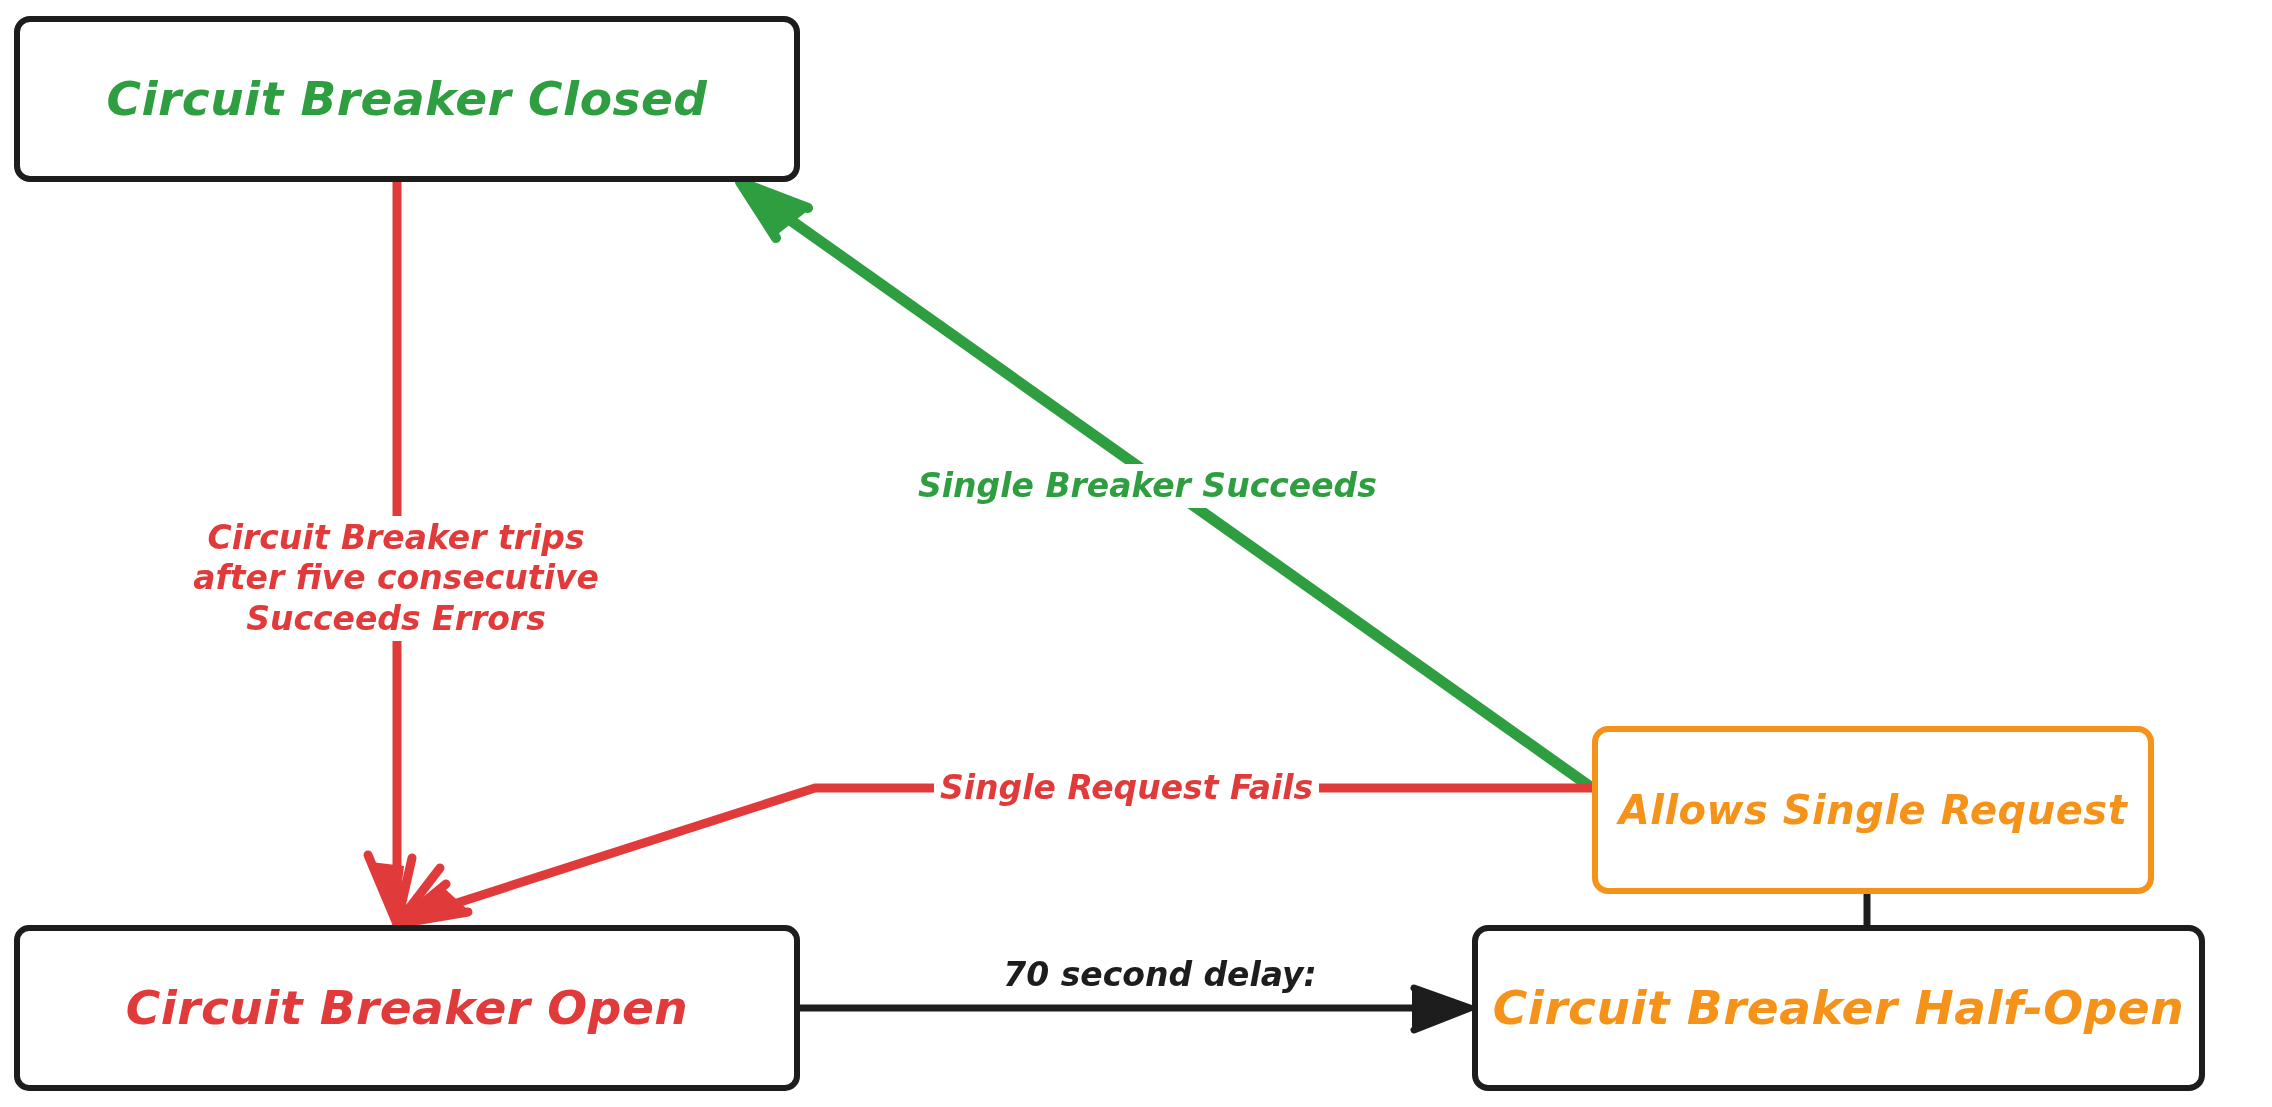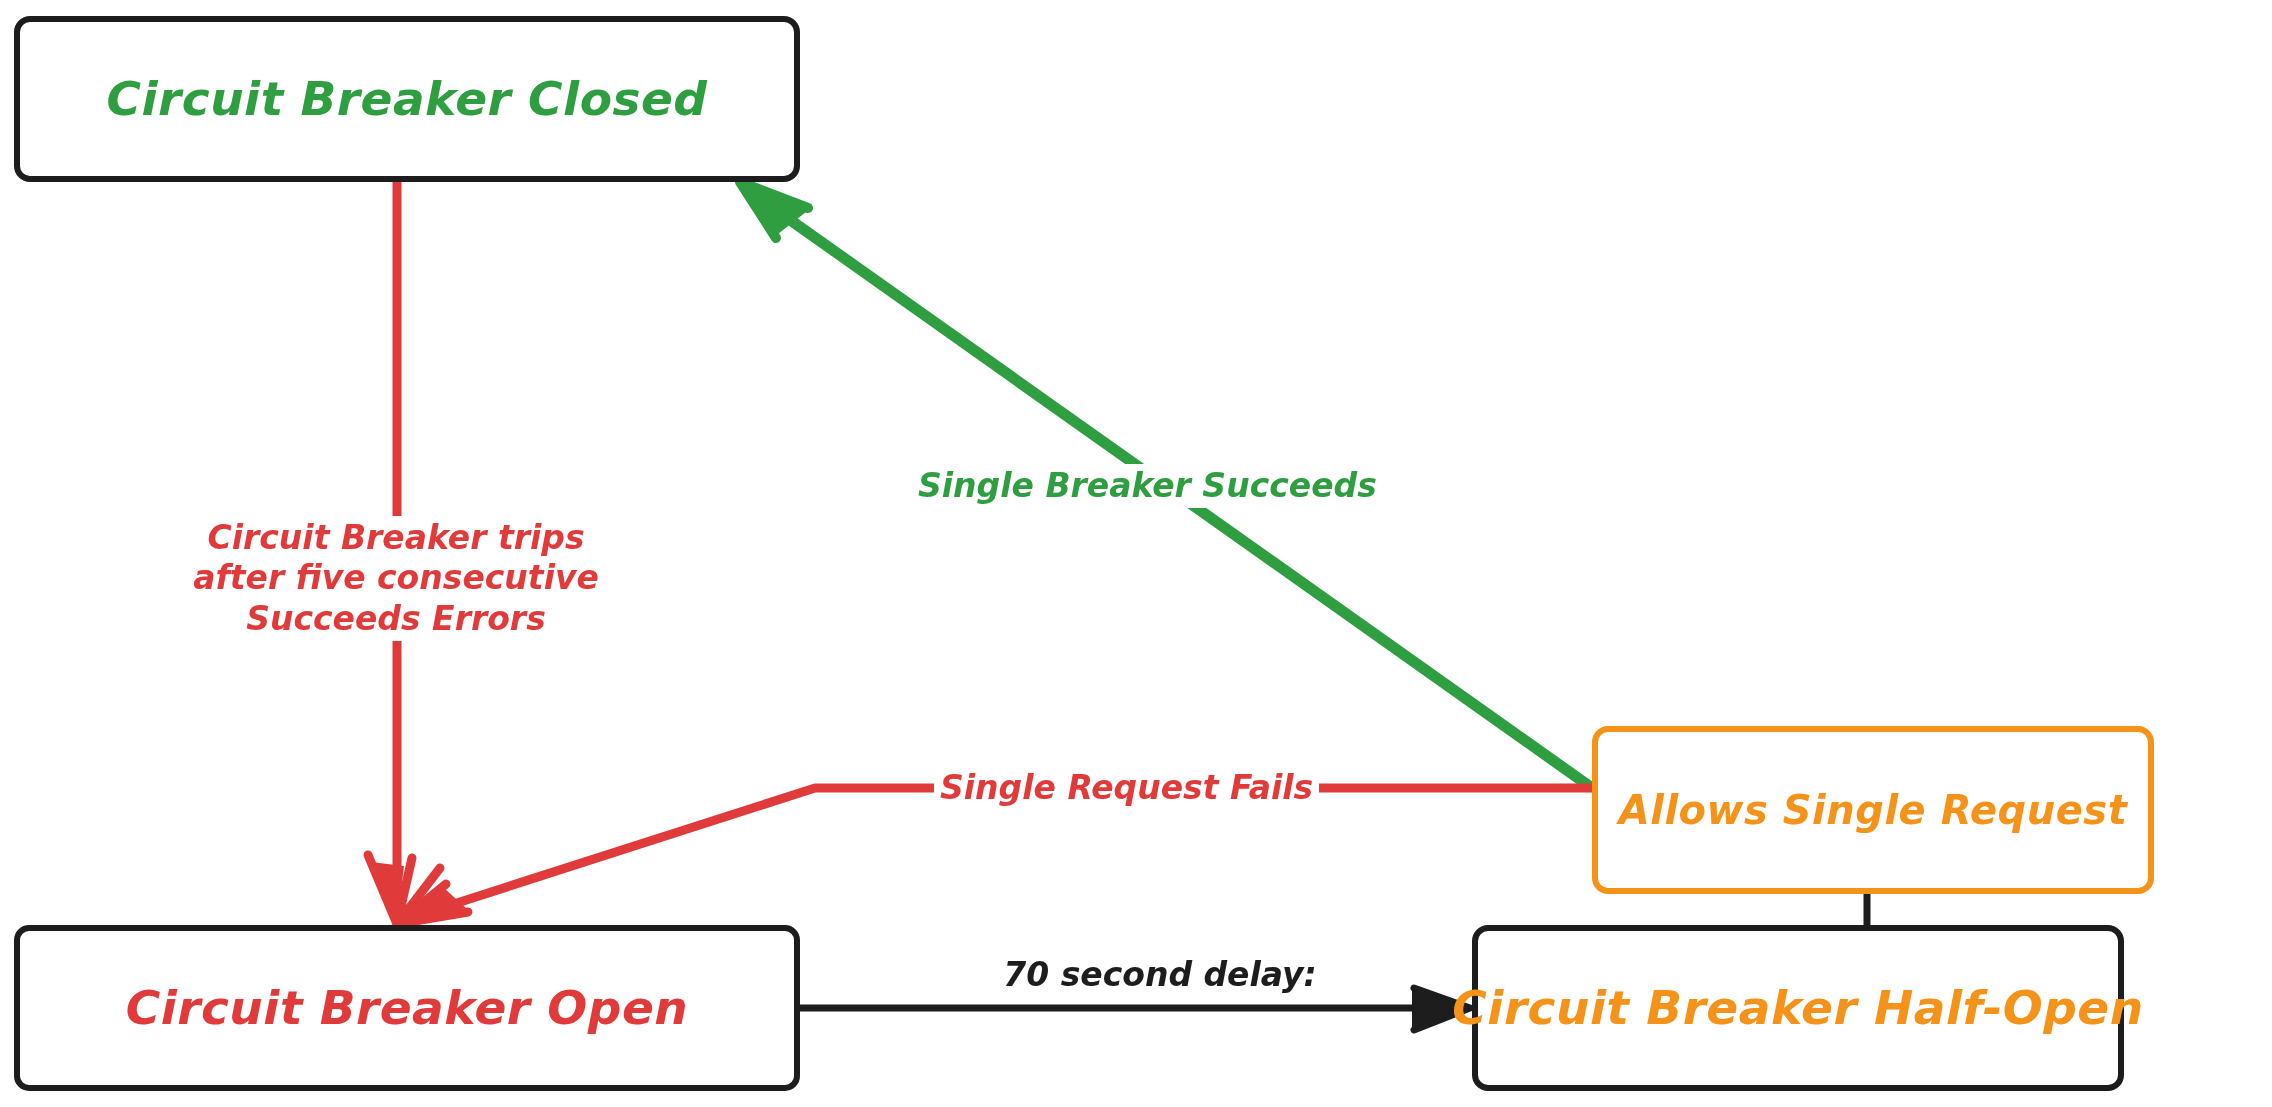--- a/index.html
+++ b/index.html
@@ -112,21 +112,21 @@
   </div>
 
   <div class="node node-black" style="left:14px; top:925px; width:786px; height:166px;border-radius:15px;">
     <span class="node-label lbl-xl c-red">Circuit Breaker Open</span>
   </div>
 
   <div class="node node-orange" style="left:1592px; top:726px; width:562px; height:168px;">
     <span class="node-label lbl-lg c-orange">Allows Single Request</span>
   </div>
 
-  <div class="node node-black" style="left:1472px; top:925px; width:652px; height:166px;">
+  <div class="node node-black" style="left:1472px; top:925px; width:733px; height:166px;">
     <span class="node-label lbl-xl c-orange">Circuit Breaker Half-Open</span>
   </div>
 
   <div class="edge-label multiline c-red" style="left:180px; top:472px; width:420px;margin-top:44px;">
     <div>Circuit Breaker trips</div>
     <div>after five consecutive</div>
     <div>Succeeds Errors</div>
   </div>
 
   <div class="edge-label c-green" style="left:912px; top:464px;">

